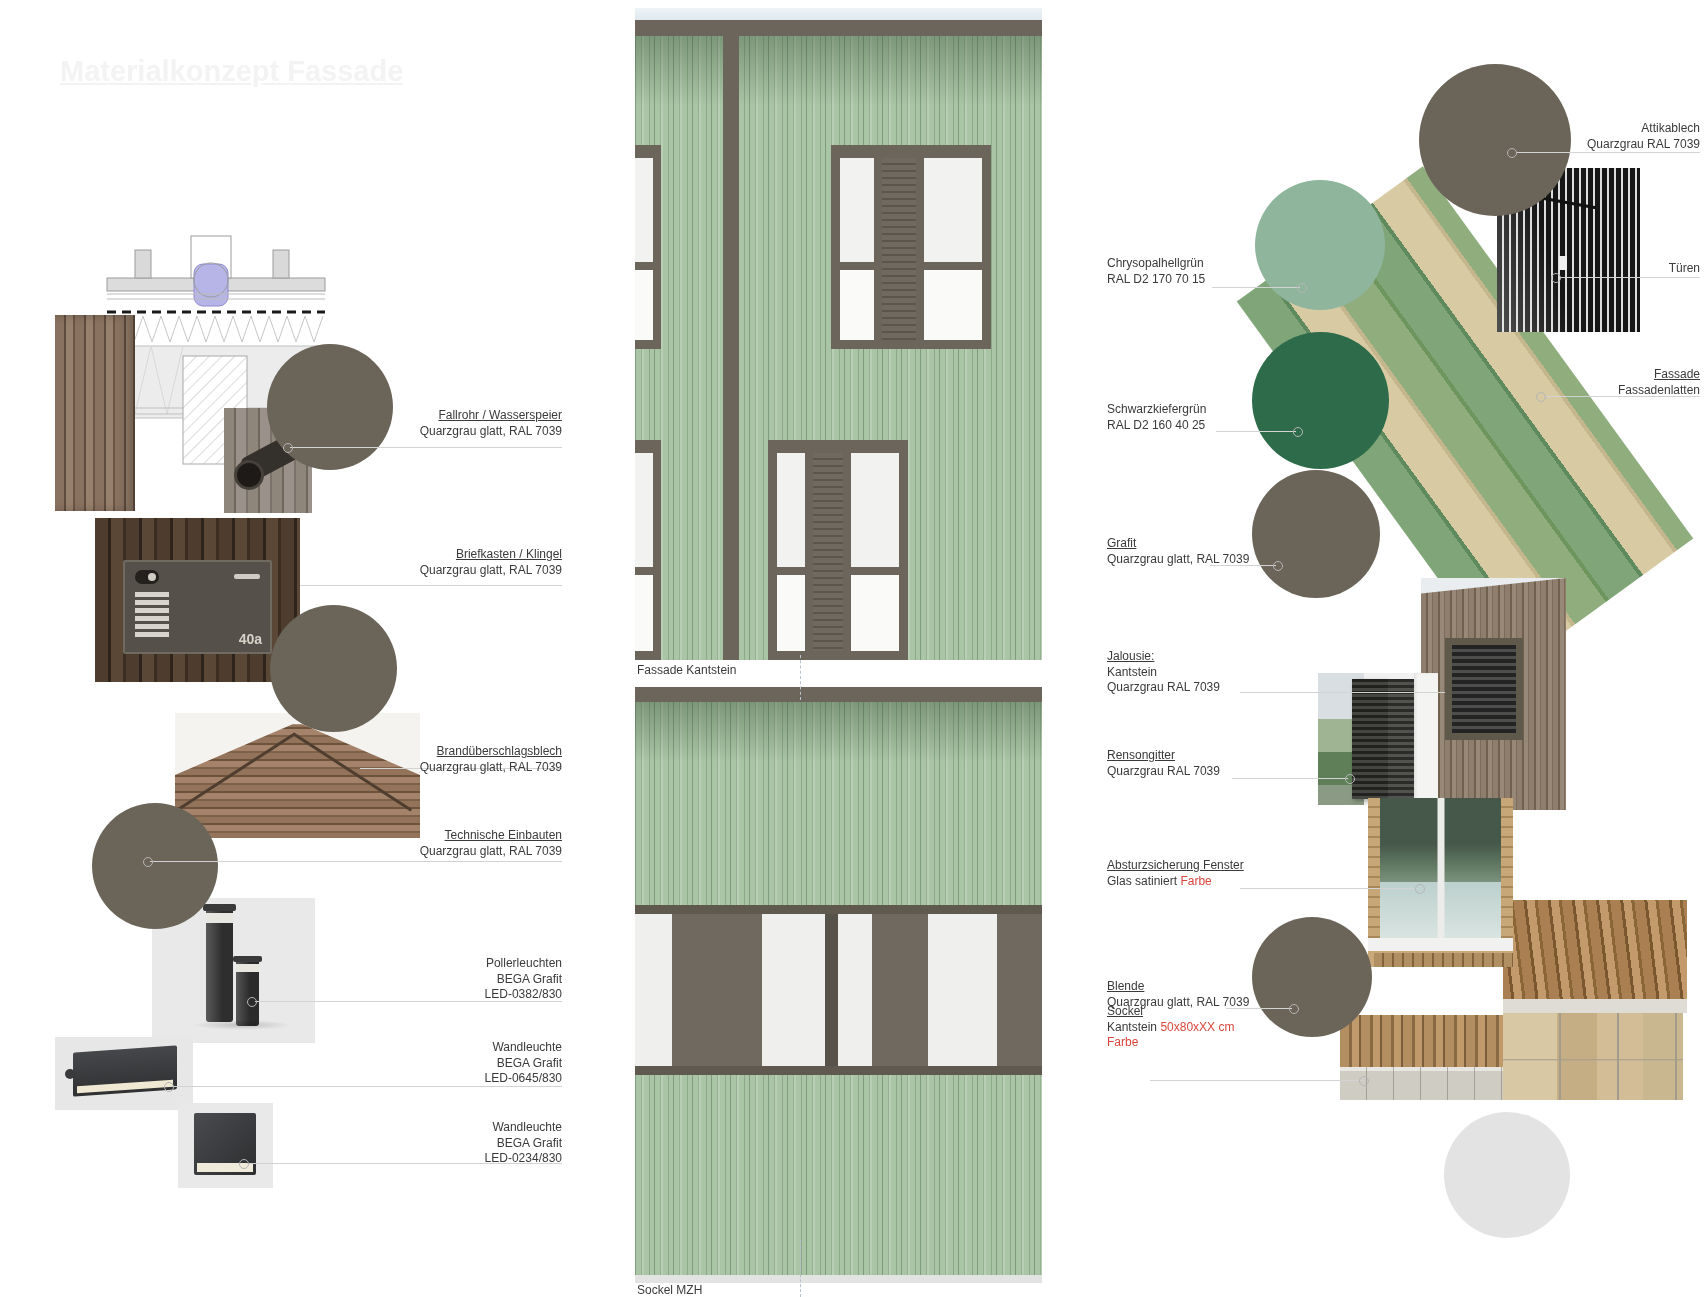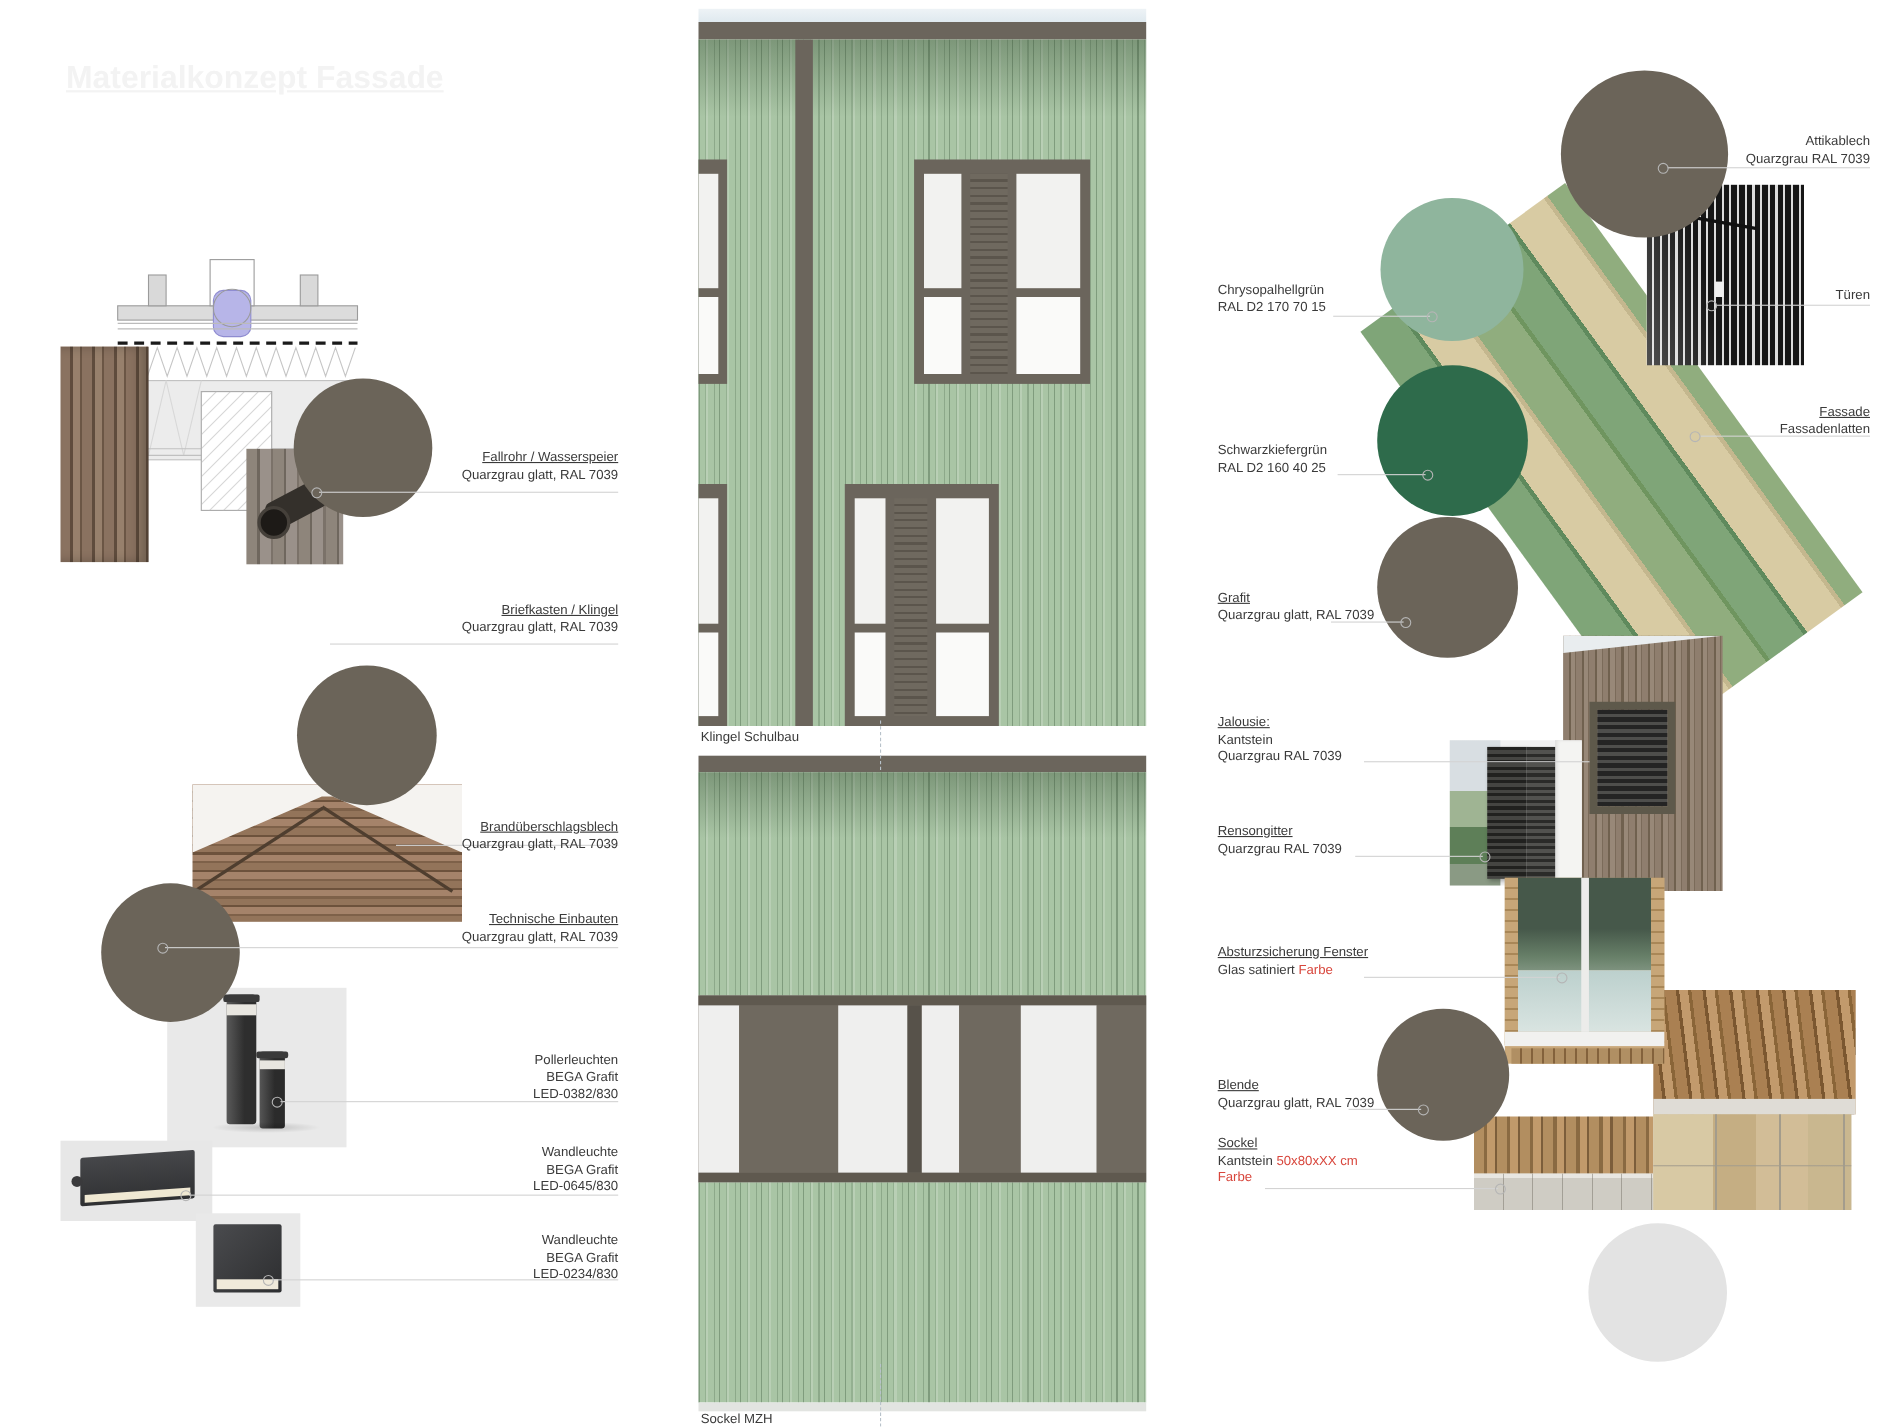--- a/index.html
+++ b/index.html
@@ -72,20 +72,32 @@
   <div class="photo" style="left:55px;top:315px;width:80px;height:196px;z-index:2;
               background:repeating-linear-gradient(90deg,#8a7260 0 9px,#5f4c3d 9px 11px,#97806c 11px 18px,#6b5645 18px 20px);
               box-shadow:inset -8px 0 10px rgba(0,0,0,.25);"></div>
 
   <div class="photo" style="left:224px;top:408px;width:88px;height:105px;z-index:2;
               background:repeating-linear-gradient(90deg,#8e857b 0 10px,#6f675e 10px 12px,#9a918a 12px 22px,#7b7269 22px 24px);">
     <div class="abs" style="left:18px;top:38px;width:54px;height:26px;background:#34302b;border-radius:6px;transform:rotate(-28deg);"></div>
     <div class="abs" style="left:10px;top:52px;width:24px;height:24px;background:#1d1a17;border-radius:50%;border:3px solid #45403a;"></div>
   </div>
 
+  <div class="photo" style="left:95px;top:518px;width:205px;height:164px;z-index:2;
+              background:repeating-linear-gradient(90deg,#4e3c2f 0 13px,#2f241b 13px 16px,#5a4736 16px 28px,#3b2d21 28px 31px);">
+    <div class="abs" style="left:28px;top:42px;width:145px;height:90px;background:#55514a;border:2px solid #6f6a60;border-radius:2px;">
+      <div class="abs" style="left:10px;top:8px;width:24px;height:14px;background:#23201d;border-radius:7px;">
+        <div class="abs" style="right:3px;top:3px;width:8px;height:8px;background:#cfccc5;border-radius:50%;"></div>
+      </div>
+      <div class="abs" style="left:10px;top:30px;width:34px;height:48px;
+                  background:repeating-linear-gradient(180deg,#d8d5cf 0 5px,rgba(0,0,0,0) 5px 8px);"></div>
+      <div class="abs" style="right:10px;top:12px;width:26px;height:5px;background:#cfccc5;border-radius:2px;"></div>
+      <div class="abs" style="right:8px;bottom:5px;color:#d6d2c8;font-weight:bold;font-size:14px;">40a</div>
+    </div>
+  </div>
 
   <div class="photo" style="left:175px;top:713px;width:245px;height:125px;z-index:2;
               background:repeating-linear-gradient(180deg,#a5836a 0 6px,#7e6149 6px 8px,#93745a 8px 14px,#6d523c 14px 16px);">
     <div class="abs" style="left:0;top:0;width:100%;height:62px;background:#f5f3f0;
                 clip-path:polygon(0 0,0 100%,48% 18%,52% 18%,100% 100%,100% 0);"></div>
     <div class="abs" style="left:0;top:97px;width:141px;height:3px;background:#4f3e2f;transform:rotate(-33deg);transform-origin:left center;"></div>
     <div class="abs" style="left:118px;top:19px;width:141px;height:3px;background:#4f3e2f;transform:rotate(33deg);transform-origin:left center;"></div>
   </div>
 
   <div class="photo" style="left:152px;top:898px;width:163px;height:145px;z-index:2;background:#e9e9e9;">
@@ -148,21 +160,21 @@
         <div class="uglass" style="flex:1.5"></div>
         <div class="upanel" style="flex:1"></div>
       </div>
       <div class="udoor" style="width:30px"></div>
       <div class="ucol" style="flex:1">
         <div class="uglass" style="flex:1.5"></div>
         <div class="upanel" style="flex:1"></div>
       </div>
     </div>
   </div>
-  <div class="caption" style="left:637px;top:663px;">Klingel Schulbau</div>
+  <div class="caption" style="left:637px;top:663px;">Fassade Kantstein</div>
   <div class="dashv" style="left:800px;top:655px;height:45px;"></div>
 
   <div class="photo" style="left:635px;top:687px;width:407px;height:596px;z-index:1;">
     <div class="attic" style="top:0;height:15px;"></div>
     <div class="siding" style="top:15px;height:203px;"></div>
     <div class="shade" style="top:15px;height:60px;"></div>
     <div class="band" style="top:218px;height:170px;">
       <div class="seg" style="width:37px;background:#efefee"></div>
       <div class="seg" style="width:90px;background:#6f695f"></div>
       <div class="seg" style="width:63px;background:#efefee"></div>
@@ -333,21 +345,21 @@
     <div><span class="u">Absturzsicherung Fenster</span></div>
     <div>
       <span>Glas satiniert</span>
       <span class="red">Farbe</span>
     </div>
   </div>
   <div class="lbl" style="left:1107px;top:979px;">
     <div><span class="u">Blende</span></div>
     <div>Quarzgrau glatt, RAL 7039</div>
   </div>
-  <div class="lbl" style="left:1107px;top:1032px;">
+  <div class="lbl" style="left:1107px;top:1004px;">
     <div><span class="u">Sockel</span></div>
     <div>
       <span>Kantstein</span>
       <span class="red">50x80xXX cm</span>
     </div>
     <div><span class="red">Farbe</span></div>
   </div>
 
   <div class="lbl ra" style="right:7px;top:121px;">
     <div>Attikablech</div>

